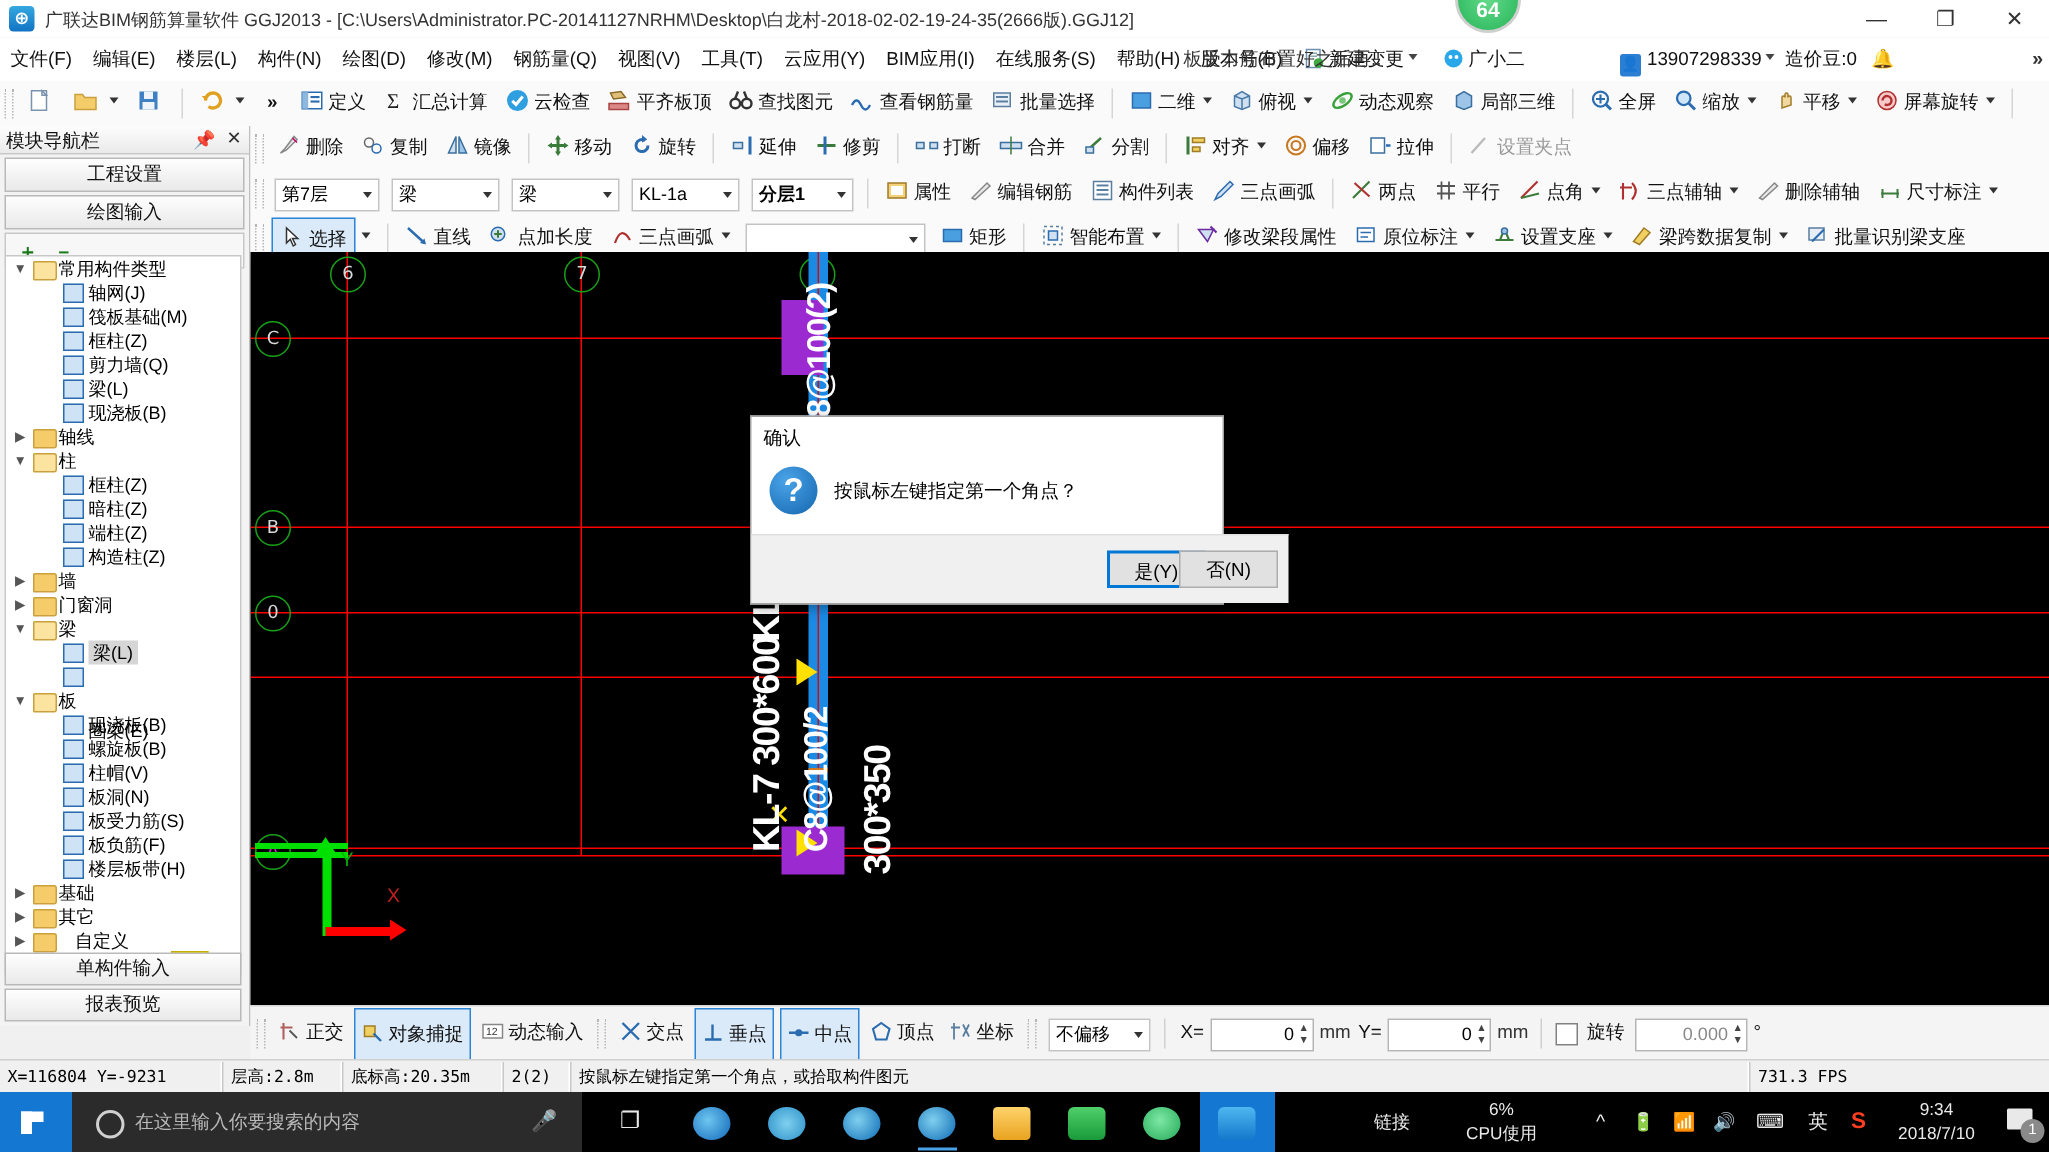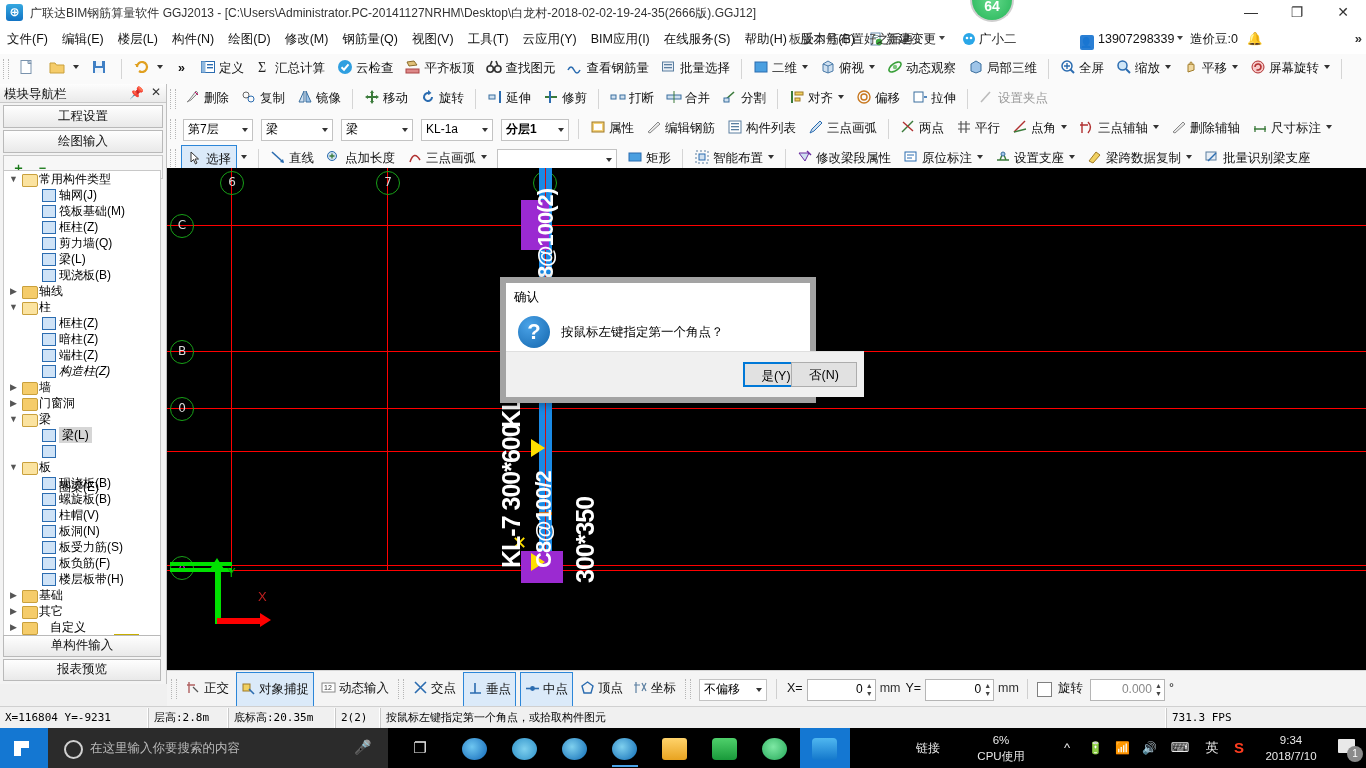--- a/index.html
+++ b/index.html
@@ -82,21 +82,21 @@
   .beamlbl{position:absolute;color:#fff;font-size:25px;font-weight:bold;white-space:nowrap;
     transform-origin:0 0;transform:rotate(-90deg);font-family:"Liberation Sans",sans-serif;letter-spacing:-1px;}
   .bluebeam{position:absolute;background:#1a8ae5;}
   .purplebox{position:absolute;background:#9b2ad1;}
   .greenbar{position:absolute;background:#00e000;}
   .ytri{position:absolute;width:0;height:0;border-top:9px solid transparent;border-bottom:9px solid transparent;}
   .ucs-x{position:absolute;height:6px;background:#ff0000;}
   .ucs-y{position:absolute;width:6px;background:#00e000;}
 
   
-  .dlg{position:absolute;left:500px;top:277px;width:316px;height:126px;background:#fff;border:6px solid #a3a3a3;box-sizing:border-box;
+  .dlg{position:absolute;left:500px;top:277px;width:316px;height:126px;background:#fff;border:1px solid #a3a3a3;box-sizing:border-box;
     box-shadow:0 2px 8px rgba(0,0,0,.35);}
   .dlg .dtitle{position:absolute;left:8px;top:6px;font-size:12.5px;color:#000;}
   .dlg .qmark{position:absolute;left:12px;top:33px;width:32px;height:32px;border-radius:50%;
     background:radial-gradient(circle at 35% 30%,#4aa3e8,#1466ad);color:#fff;font-size:22px;font-weight:bold;text-align:center;line-height:32px;}
   .dlg .dmsg{position:absolute;left:55px;top:41px;font-size:12.5px;color:#000;}
   .dlg .dfoot{position:absolute;left:0;bottom:0;width:358px;height:45px;background:#f0f0f0;border-top:1px solid #dfdfdf;}
   .dbtn{position:absolute;top:10px;width:66px;height:25px;background:#e1e1e1;border:1px solid #adadad;
     font-size:12.5px;text-align:center;line-height:24px;color:#000;box-sizing:border-box;}
   .dbtn.primary{border:2px solid #0078d7;margin-left:26px;}
   .dbtn.yes{left:211px;}
@@ -416,21 +416,21 @@
             <div class="cicon"></div>
           </span>
           <span class="lb" style="left: 55px;">暗柱(Z)</span>
         </div>
         <div class="tnode" style="top: 0px;">
           <span class="ic" style="left: 38px;">
             <div class="cicon"></div>
           </span>
           <span class="lb" style="left: 55px;">端柱(Z)</span>
         </div>
-        <div class="tnode" style="top: 0px; font-style: italic;">
+        <div class="tnode" style="top: 0px;">
           <span class="ic" style="left: 38px;">
             <div class="cicon"></div>
           </span>
           <span class="lb" style="left: 55px;">构造柱(Z)</span>
         </div>
         <div class="tnode" style="top: 0px;">
           <span class="exp" style="left: 4px;">▶</span>
           <span class="ic" style="left: 18px;">
             <div class="folder"></div>
           </span>

